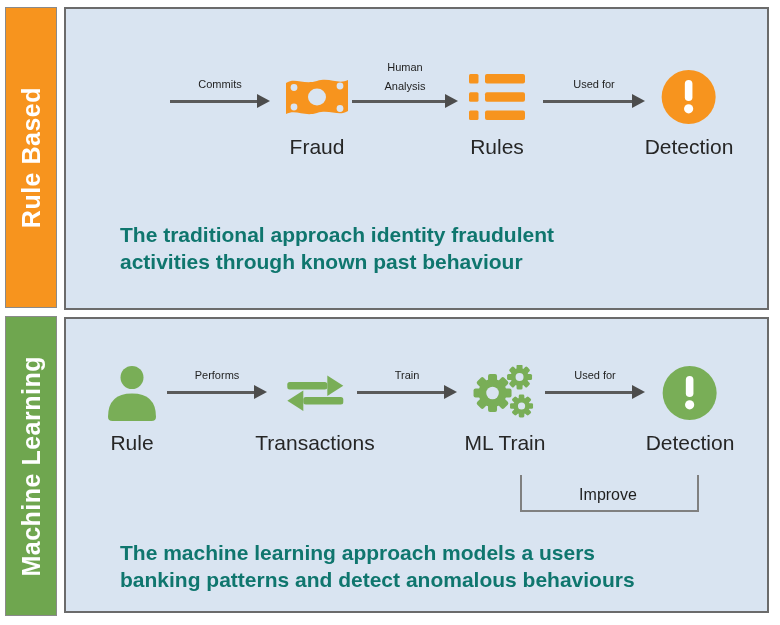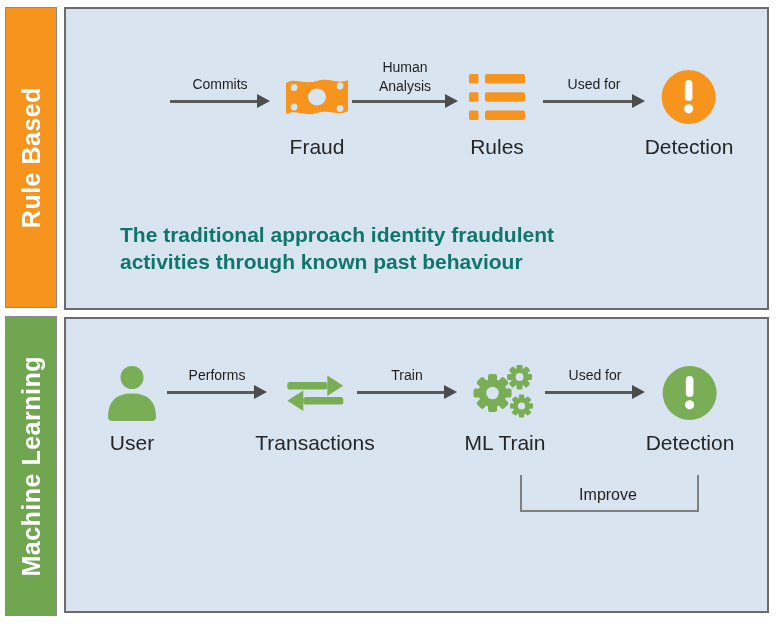--- a/index.html
+++ b/index.html
@@ -28,21 +28,21 @@
   
   .node{position:absolute;transform:translateX(-50%);text-align:center;}
   .icon{height:62px;display:flex;align-items:center;justify-content:center;}
   .nlabel{margin-top:7px;font-size:21px;color:#262626;white-space:nowrap;}
   
   .arrow{position:absolute;height:0;}
   .aline{position:absolute;left:0;right:11px;top:-1px;height:2.5px;background:#5A5A5A;}
   .ahead{position:absolute;right:0;top:-7.5px;width:0;height:0;
     border-left:13px solid #4C4C4C;border-top:7.5px solid transparent;border-bottom:7.5px solid transparent;}
   .alabel{position:absolute;left:50%;bottom:7px;transform:translateX(-50%);
-    font-size:14px;line-height:19px;color:#1F1F1F;white-space:nowrap;text-align:center;}
+    font-size:11px;line-height:19px;color:#1F1F1F;white-space:nowrap;text-align:center;}
   .alabel.twoline{bottom:5px;}
   .alabel span{display:block;}
   
   .caption{position:absolute;left:105px;font-size:21px;font-weight:bold;color:#0f766e;line-height:27px;margin-left:15px;}
   
   .bracket-v{position:absolute;width:2px;background:#808080;}
   .bracket-h{position:absolute;height:2px;background:#808080;}
   .bracket-label{position:absolute;transform:translateX(-50%);font-size:16px;color:#1F1F1F;white-space:nowrap;}
 </style>
 </head>
@@ -132,21 +132,21 @@
 
   <div class="node" style="left:132px;top:362px;">
     <div class="icon">
       <svg width="54" height="58" viewBox="0 0 54 58">
         <g fill="#79AE57">
           <circle cx="27" cy="13.5" r="11.5"></circle>
           <path d="M3 53 Q3 29.5 27 29.5 Q51 29.5 51 53 Q51 57 46.5 57 H7.5 Q3 57 3 53 Z"></path>
         </g>
       </svg>
     </div>
-    <div class="nlabel">User</div>
+    <div class="nlabel">Rule</div>
   </div>
 
   <div class="arrow" style="left:167px;top:392px;width:100px;">
     <div class="alabel">Performs</div>
     <div class="aline"></div>
     <div class="ahead"></div>
   </div>
 
   <div class="node" style="left:315px;top:362px;">
     <div class="icon">
@@ -236,14 +236,18 @@
       </svg>
     </div>
     <div class="nlabel">Detection</div>
   </div>
 
   <div class="bracket-v" style="left:520px;top:475px;height:37px;"></div>
   <div class="bracket-h" style="left:520px;top:510px;width:179px;"></div>
   <div class="bracket-v" style="left:697px;top:475px;height:37px;"></div>
   <div class="bracket-label" style="left:608px;top:486px;">Improve</div>
 
+  <div class="caption" style="top:539px;">
+    <div>The machine learning approach models a users</div>
+    <div>banking patterns and detect anomalous behaviours</div>
+  </div>
 
 </div>
 
 </body></html>

